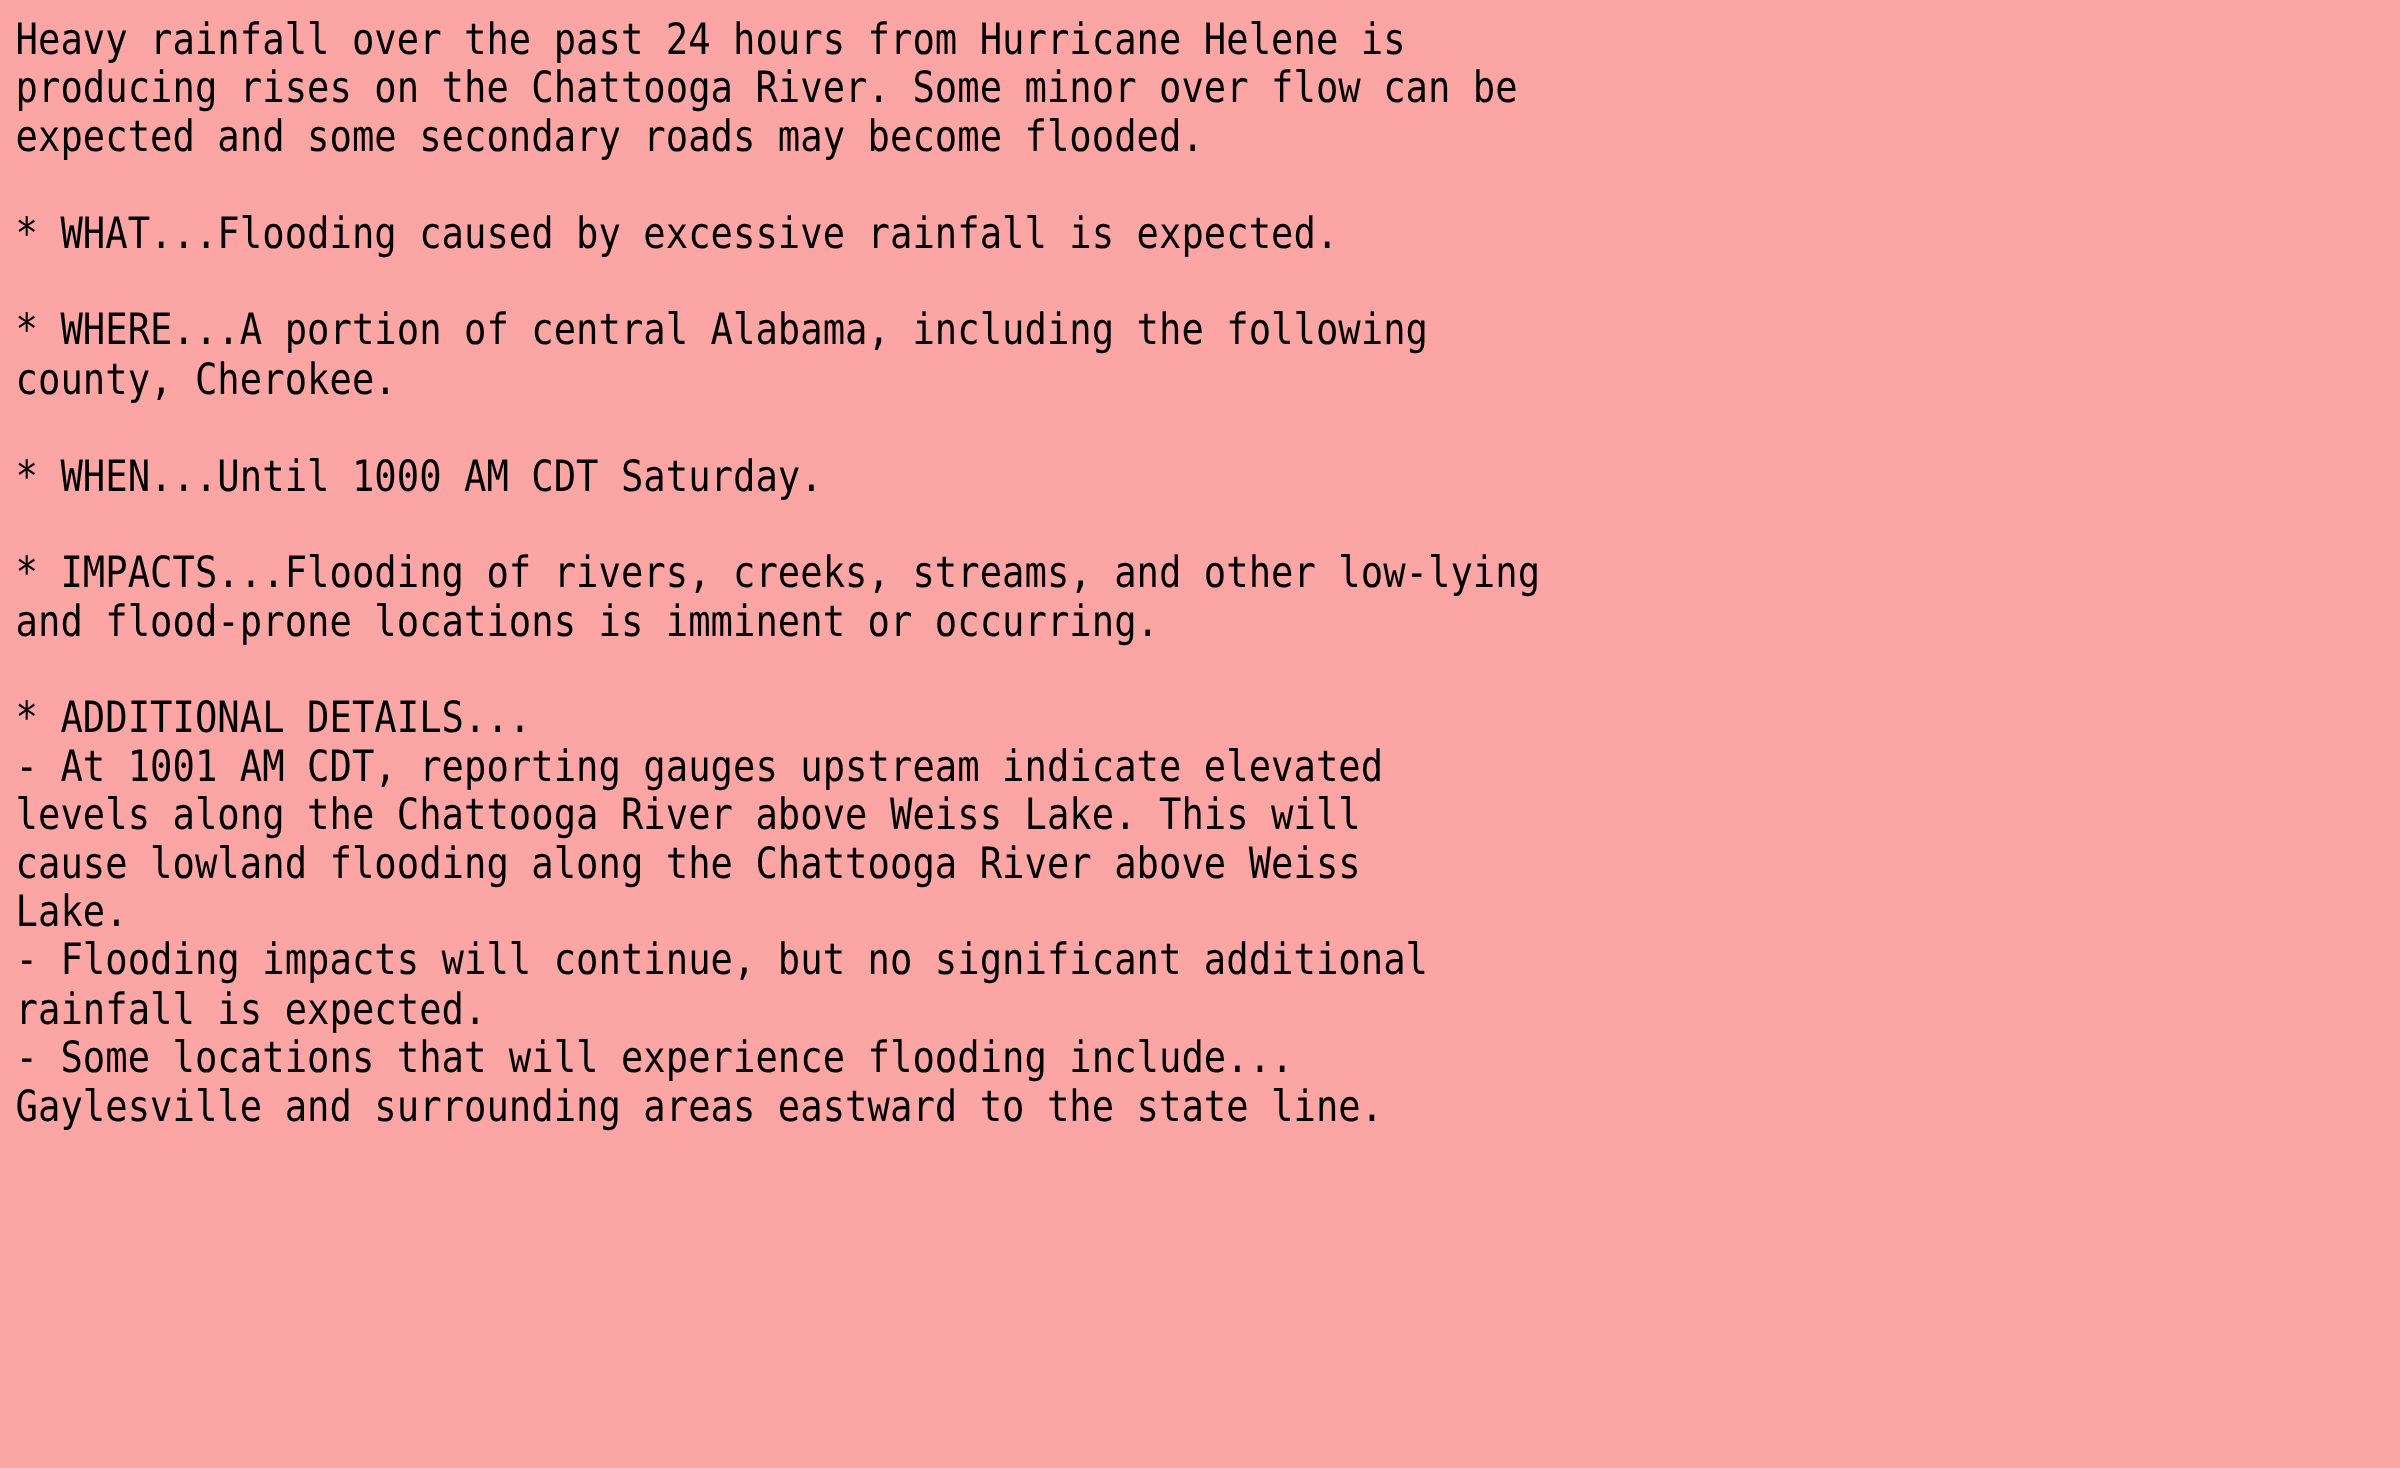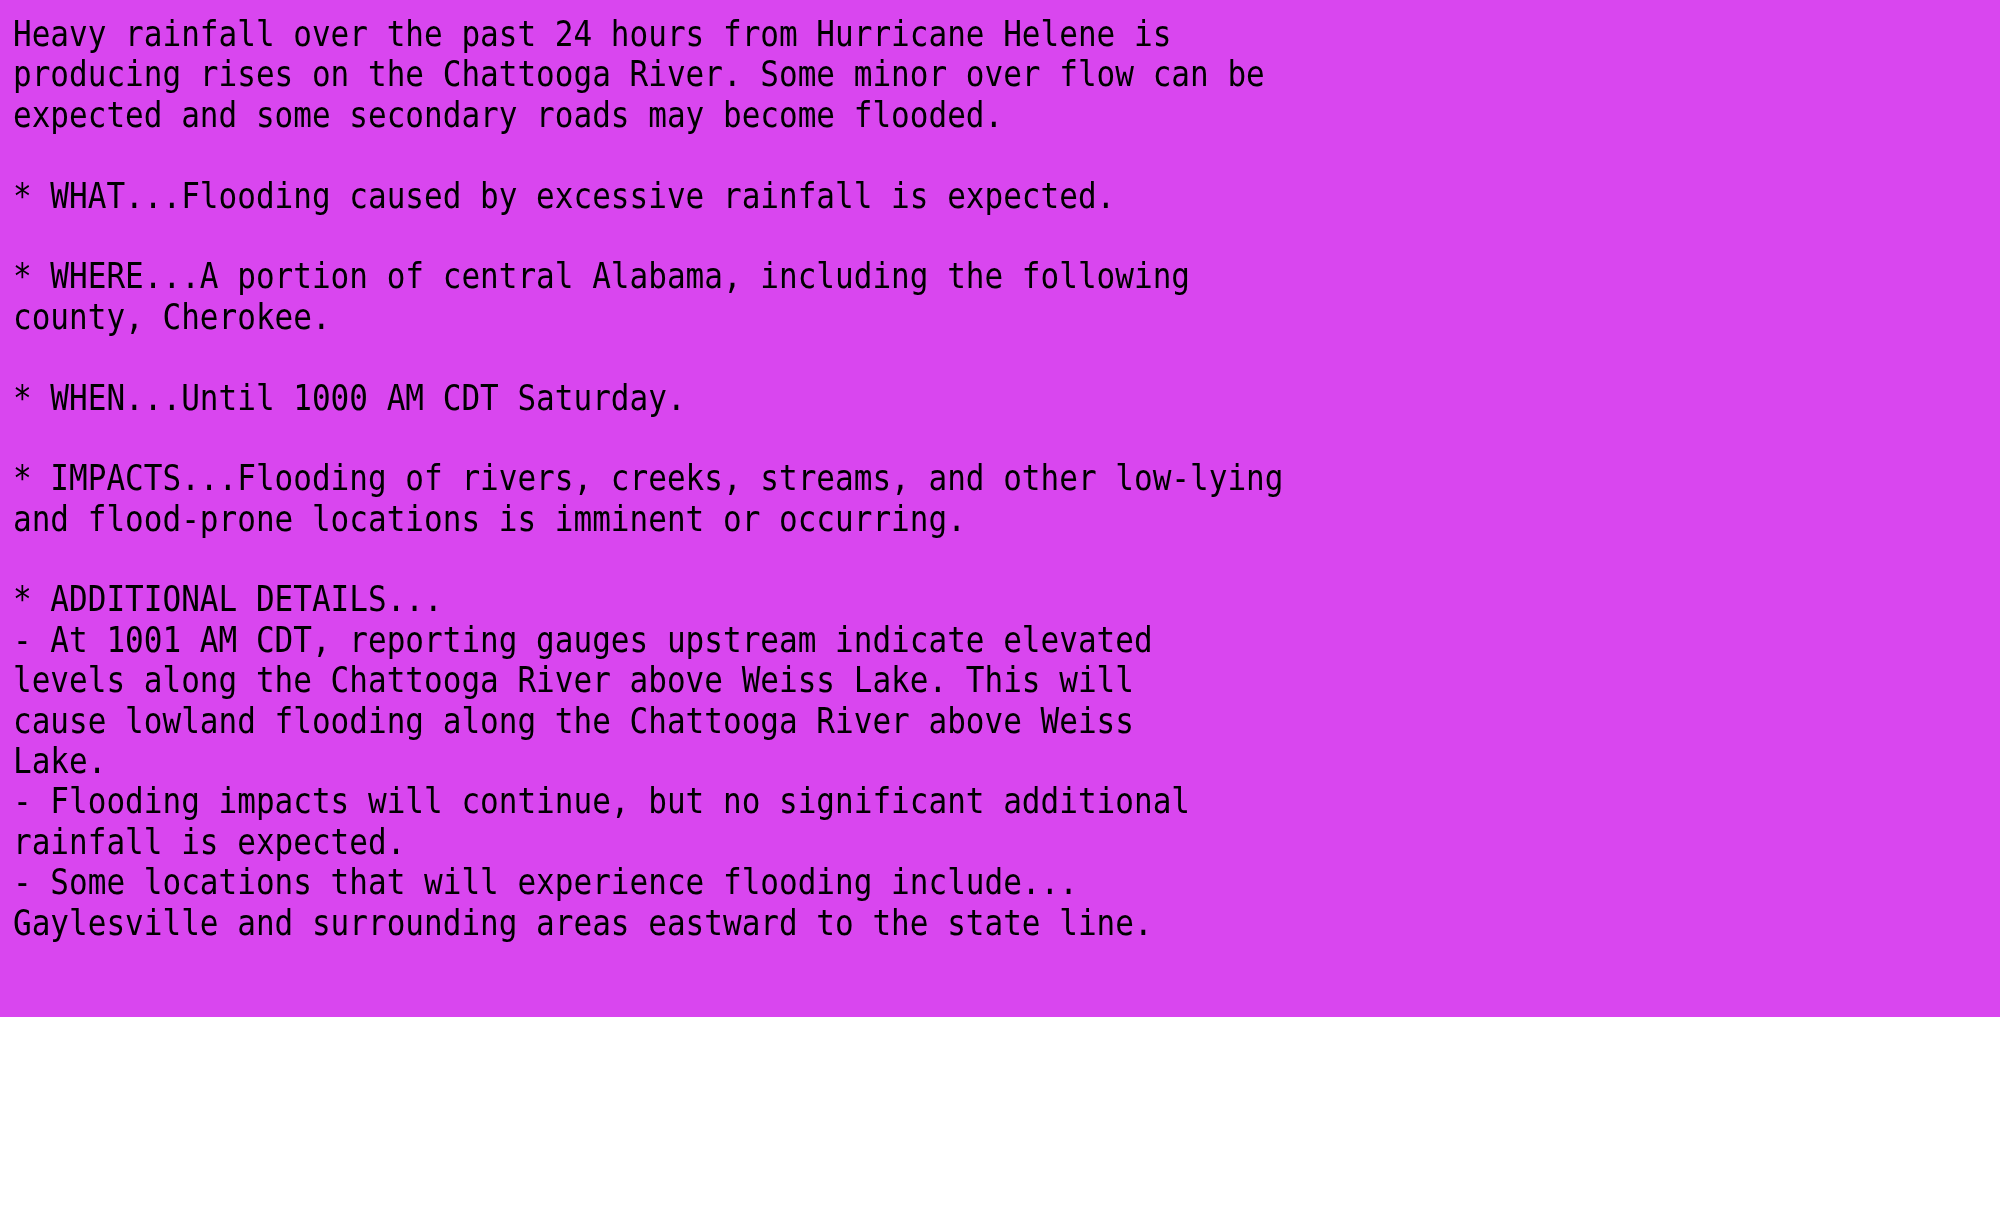--- a/index.html
+++ b/index.html
@@ -12,22 +12,22 @@
     width: 2000px;
     height: 1223px;
     overflow: hidden;
     font-family: "DejaVu Sans Mono", "Liberation Mono", monospace;
   }
   #statement {
     position: absolute;
     left: 0;
     top: 0;
     width: 2000px;
-    height: 1017px;
-    background: #d946ef;
+    height: 1223px;
+    background: #fca5a5;
     box-sizing: border-box;
     padding: 14px 0 0 13px;
   }
   .line {
     display: block;
     height: 40.4px;
     line-height: 40.4px;
     font-size: 36px;
     letter-spacing: 0px;
     color: #000000;

